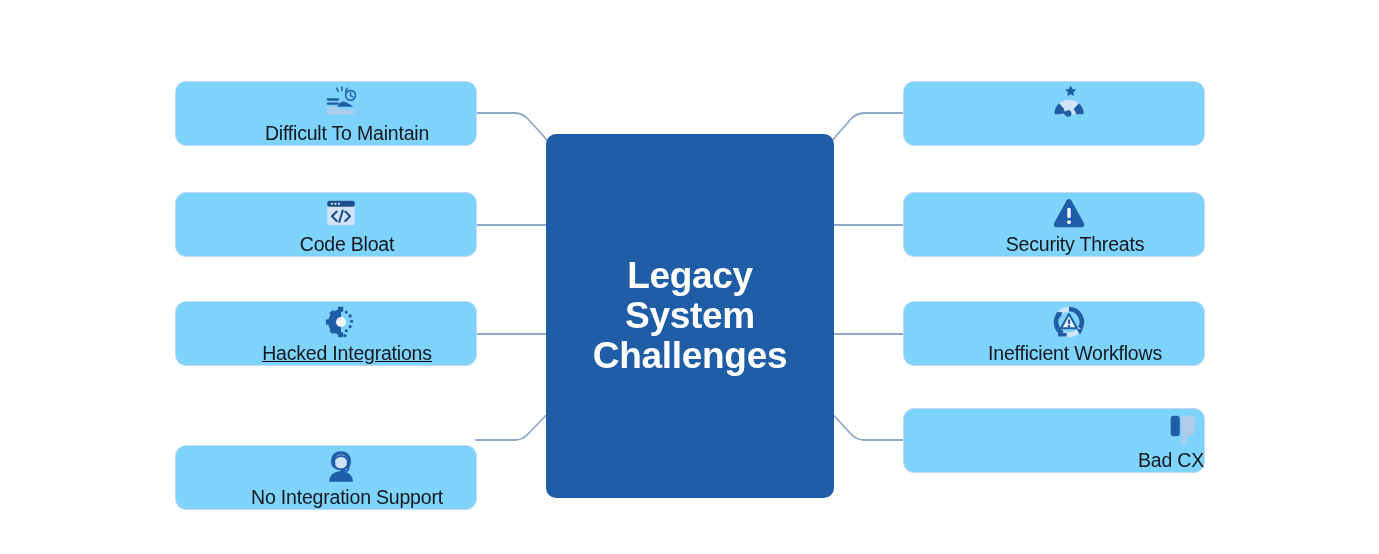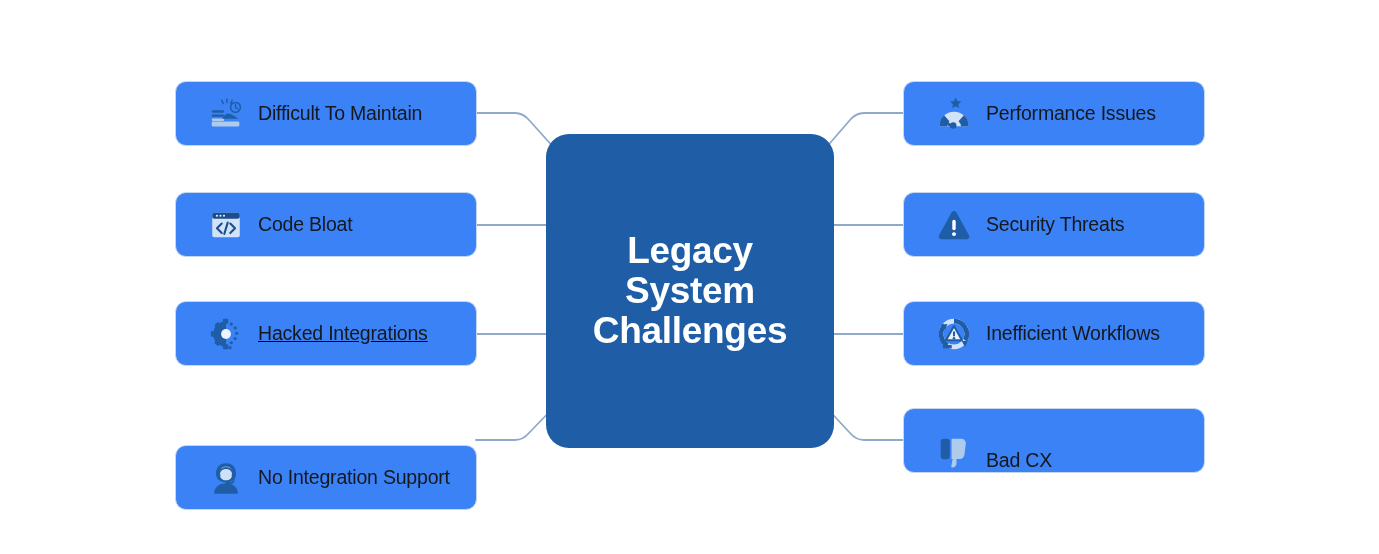--- a/index.html
+++ b/index.html
@@ -27,49 +27,50 @@
     width: 1379px;
     height: 554px;
     pointer-events: none;
   }
   
   .hub {
     position: absolute;
     left: 546px;
     top: 134px;
     width: 288px;
-    height: 314px;
+    height: 364px;
     background: #1f5ea6;
-    border-radius: 23px;
+    border-radius: 10px;
     display: flex;
     align-items: center;
     justify-content: center;
     box-sizing: border-box;
   }
   .hub-title {
     color: #ffffff;
     font-size: 37px;
     font-weight: bold;
     line-height: 1.08;
     text-align: center;
     letter-spacing: -0.3px;
     white-space: pre-line;
   }
   
   .card {
     position: absolute;
     width: 302px;
     height: 65px;
-    background: #3b82f6;
+    background: #7dd3fc;
     border: 1.3px solid #c3d7ef;
     border-radius: 11px;
     box-sizing: border-box;
     display: flex;
     align-items: center;
     padding-left: 30px;
+    flex-direction: column;
   }
   .card-icon {
     width: 40px;
     height: 40px;
     flex: 0 0 40px;
     display: flex;
     align-items: center;
     justify-content: center;
   }
   .card-icon svg { display: block; }
@@ -211,21 +212,20 @@
         <path d="M4.5 33 A15.5 15.5 0 0 1 35.5 33 Z" fill="#d3e3f7"></path>
 
         <path d="M4.5 33 A15.5 15.5 0 0 1 9.6 21.4 L15.2 27.7 A7 7 0 0 0 12.8 33 Z" fill="#1f5ea6"></path>
 
         <path d="M35.5 33 A15.5 15.5 0 0 0 30.4 21.4 L24.8 27.7 A7 7 0 0 1 27.2 33 Z" fill="#1f5ea6"></path>
 
         <path d="M18.2 31.6 L11.2 26.6 L9.4 29.8 L16.4 33.6 Z" fill="#1f5ea6"></path>
         <circle cx="19.2" cy="32.2" r="3.4" fill="#1f5ea6"></circle>
       </svg>
     </span>
-    <span class="card-label">Performance Issues</span>
   </div>
 
   <div class="card" style="left:903px; top:301px;">
     <span class="card-icon">
       <svg viewBox="0 0 40 40" width="38" height="38">
 
         <circle cx="20" cy="20" r="13.5" fill="none" stroke="#d3e3f7" stroke-width="5"></circle>
 
         <path d="M20 6.5 A13.5 13.5 0 0 1 31.8 26.5" fill="none" stroke="#1f5ea6" stroke-width="5" stroke-linecap="butt"></path>
         <path d="M34.8 26.6 L28.2 27.6 L31.6 33.3 Z" fill="#1f5ea6"></path>

